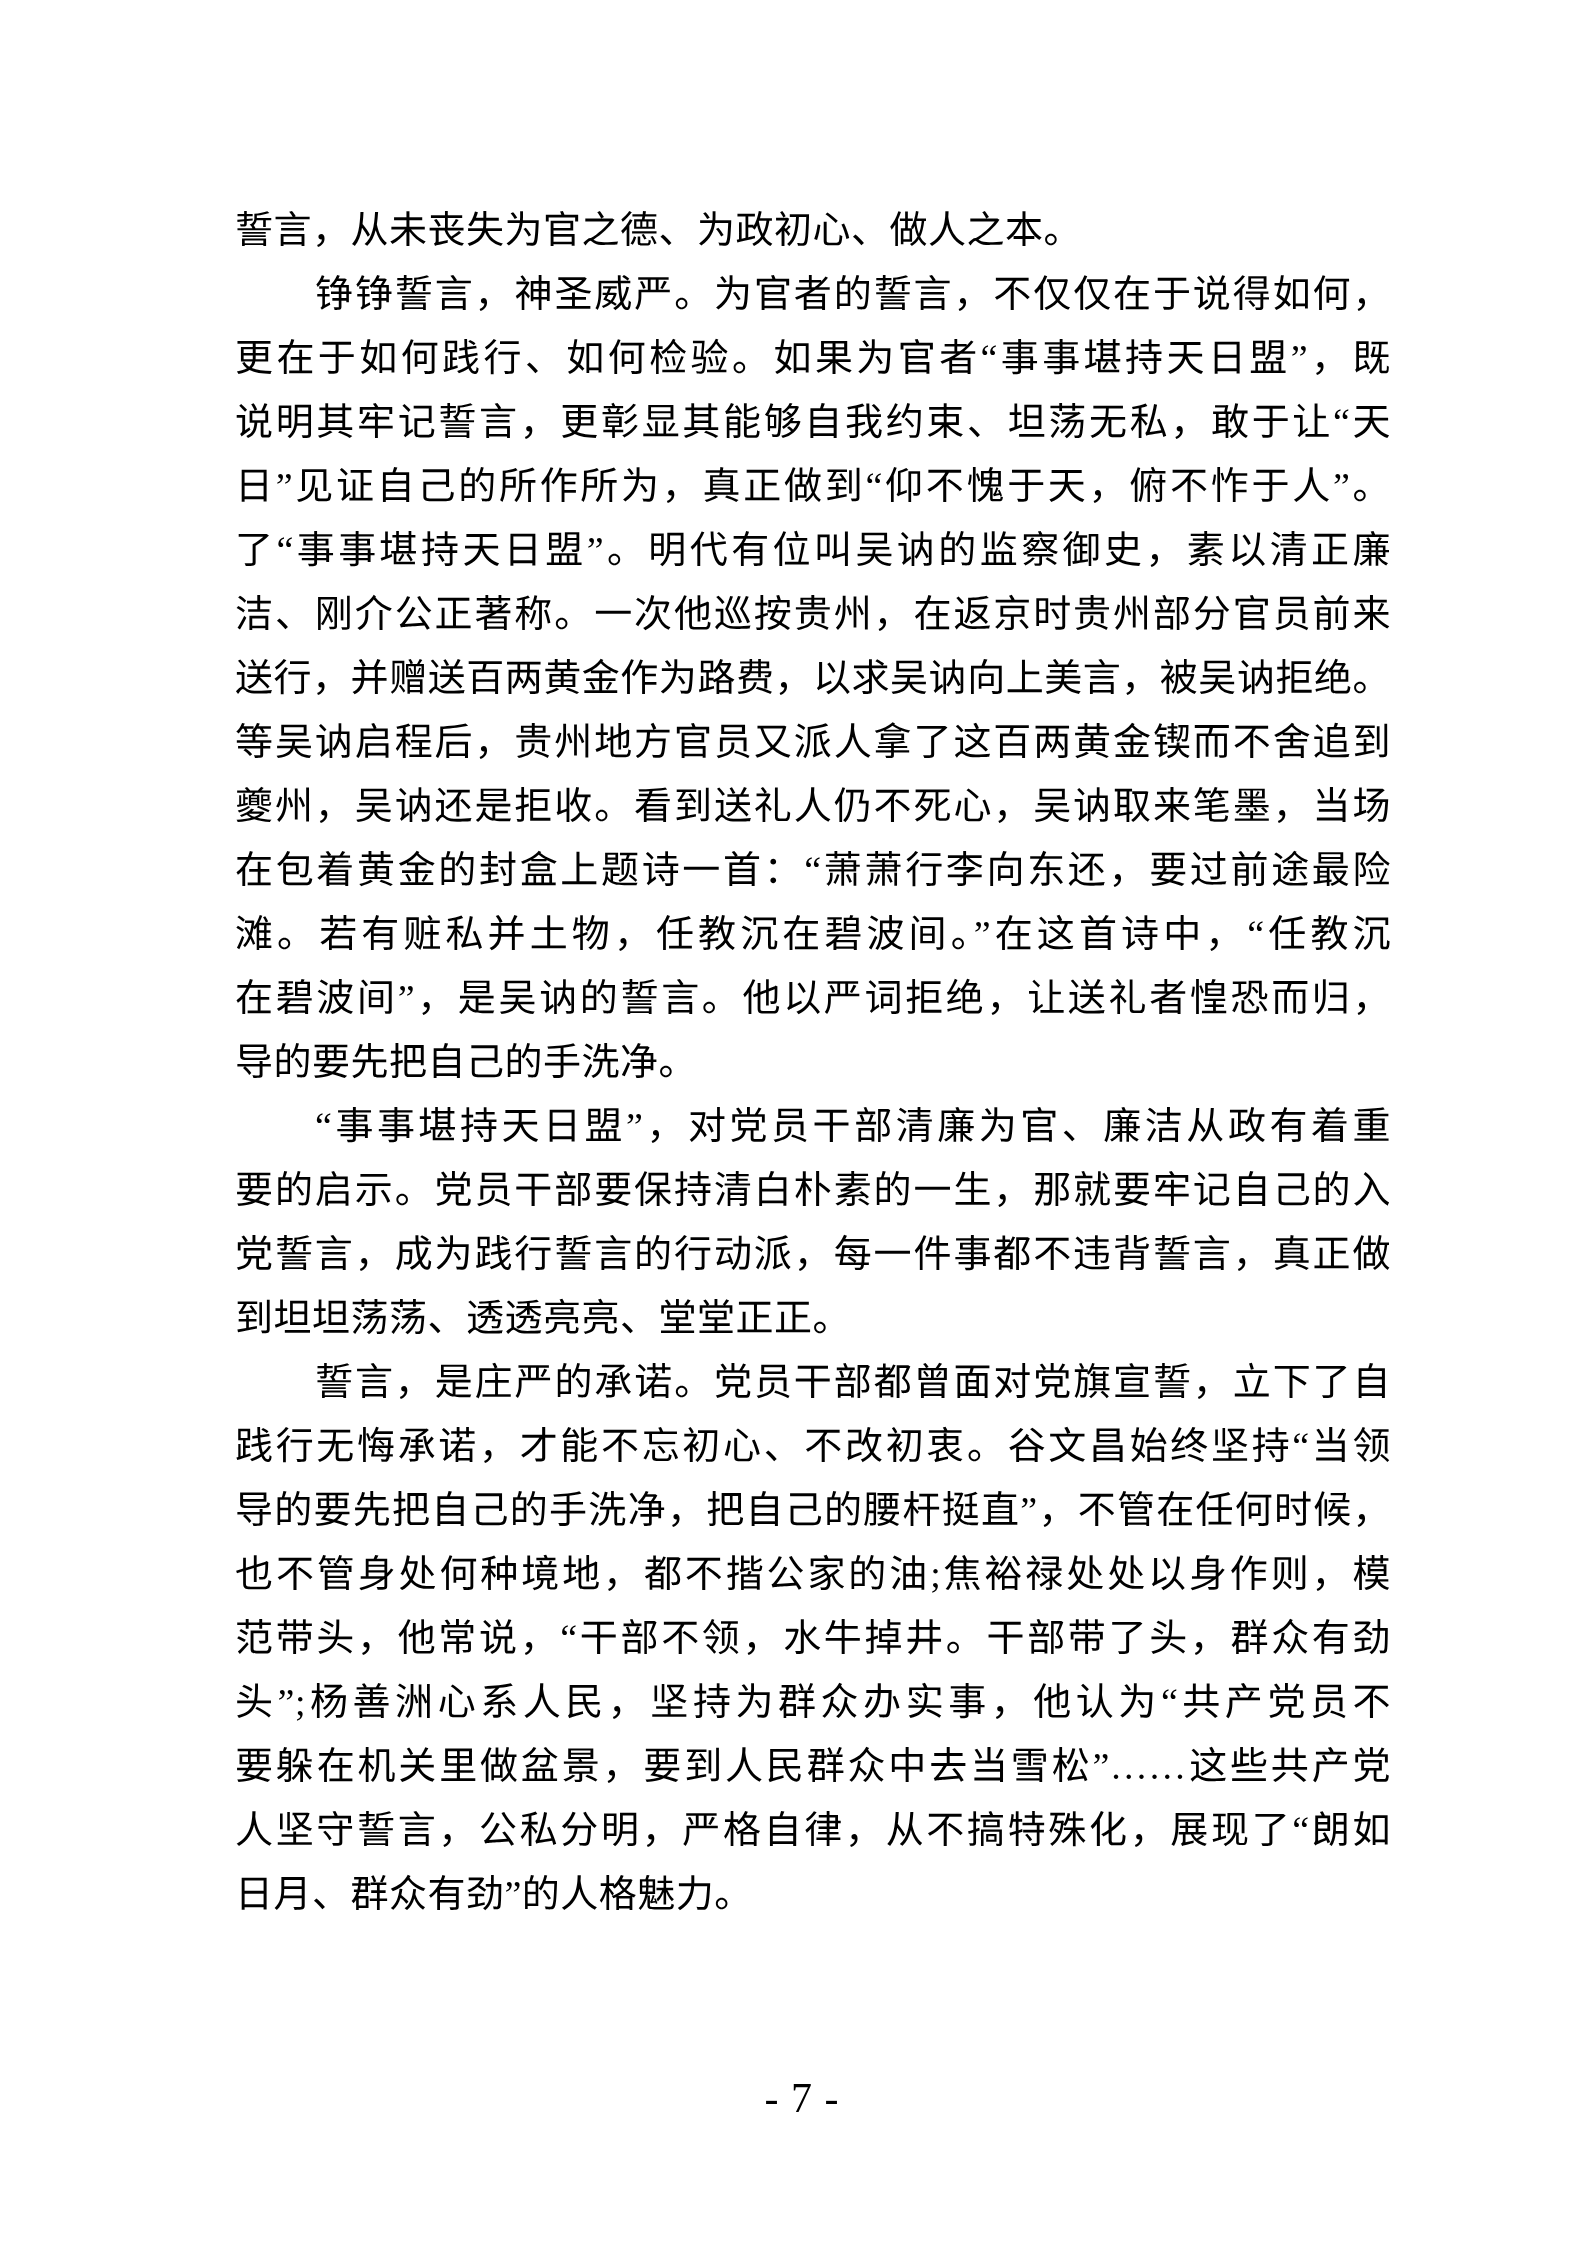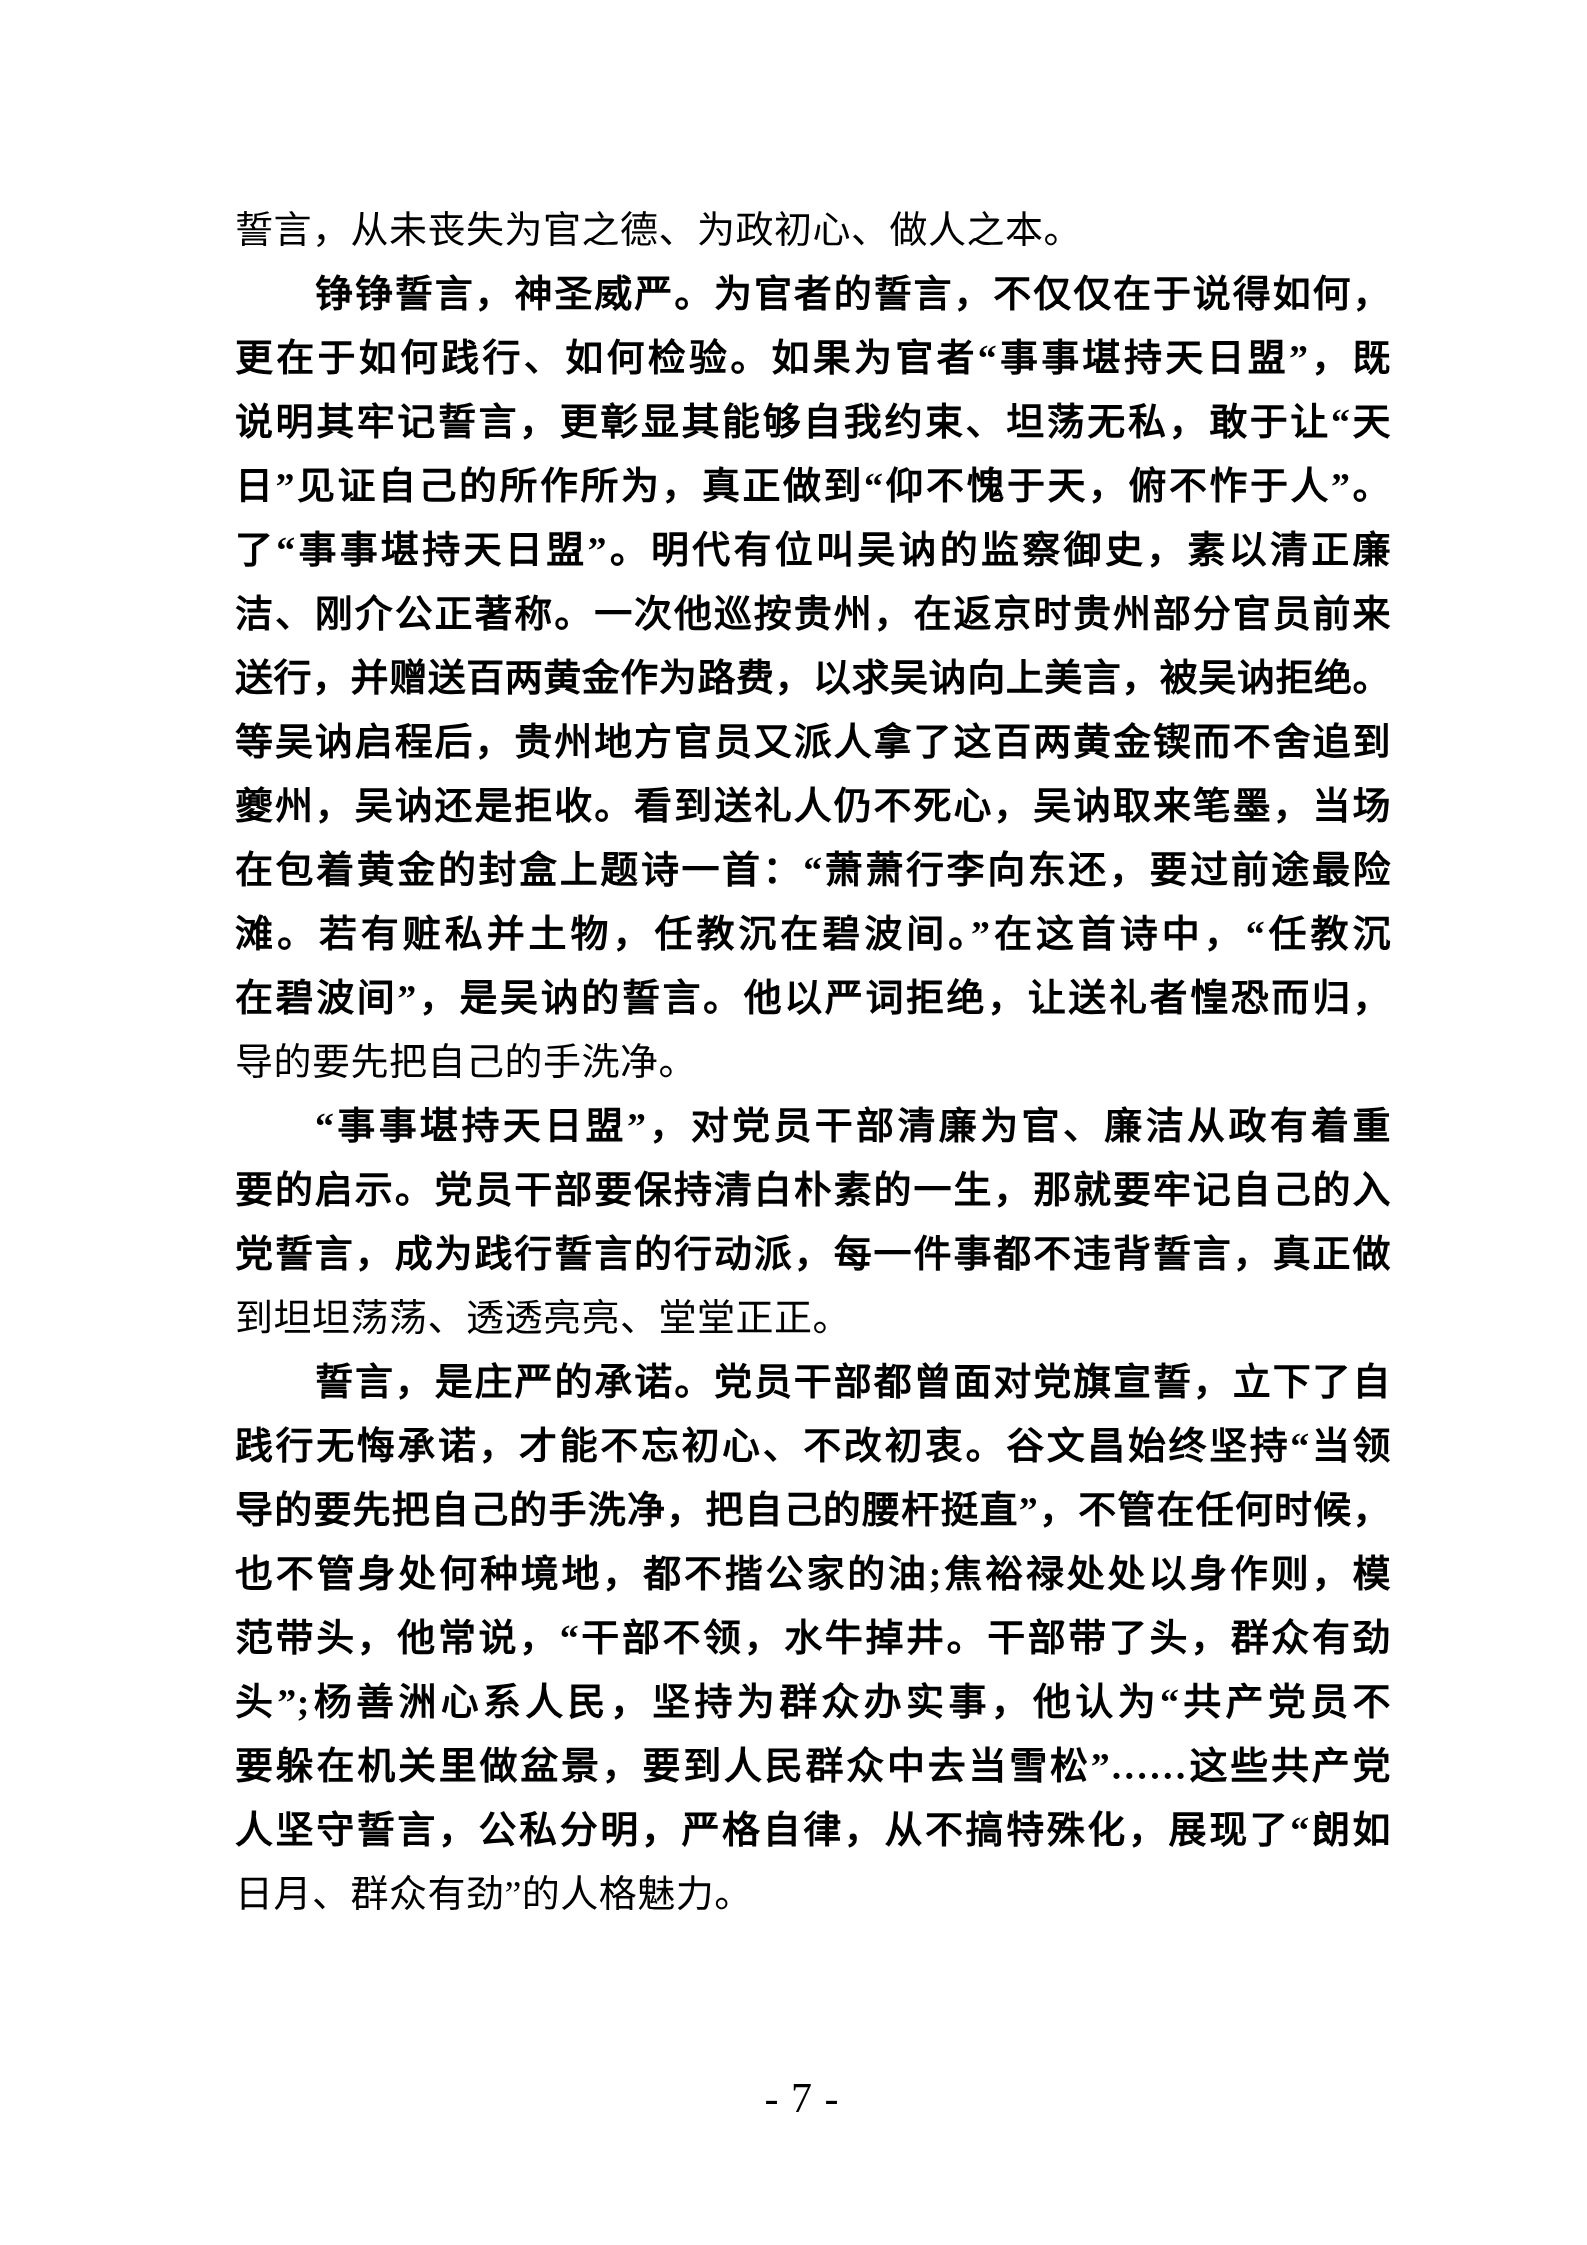--- a/index.html
+++ b/index.html
@@ -27,21 +27,20 @@
     height: 64px;
     line-height: 64px;
     text-align: justify;
     text-align-last: left;
     overflow: hidden;
     letter-spacing: 0.5px;
   }
   .line.fill {
     text-align-last: justify;
     text-justify: inter-character;
-    font-weight: bold;
   }
   .line.indent {
     text-indent: 80px;
   }
   .page-number {
     position: absolute;
     left: 224px;
     top: 2072px;
     width: 1156px;
     height: 52px;

